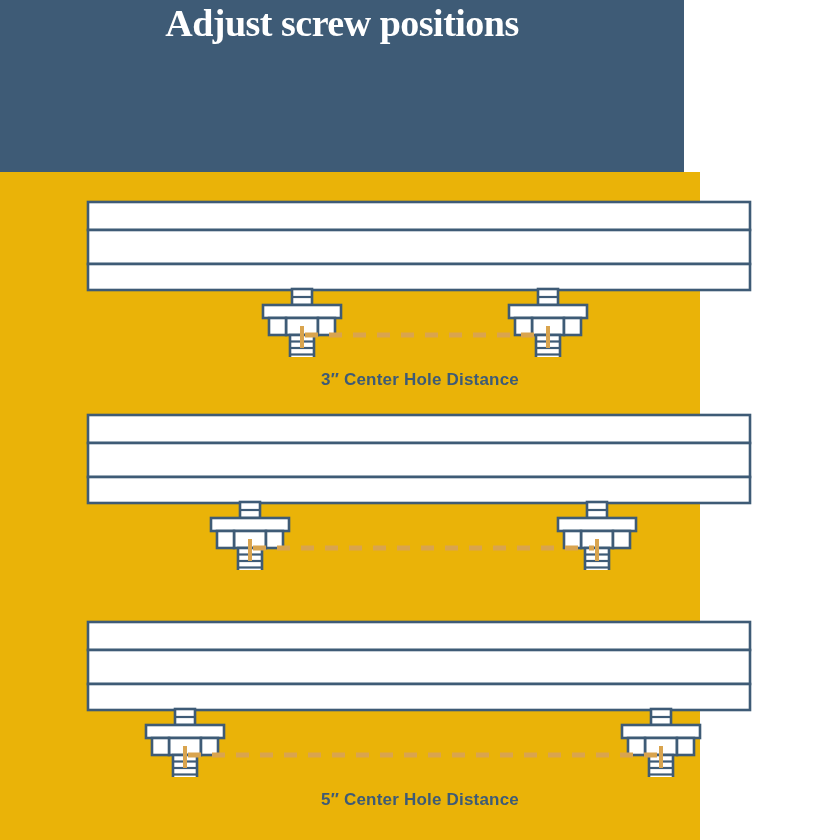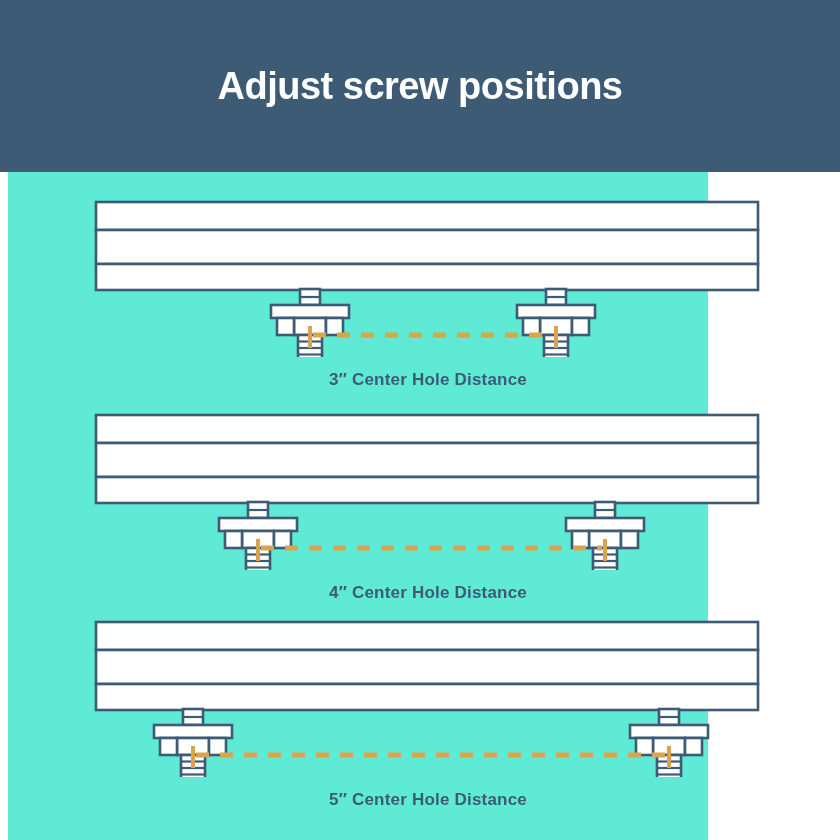--- a/index.html
+++ b/index.html
@@ -13,47 +13,48 @@
     font-family: "Liberation Sans", sans-serif;
     overflow: hidden;
     position: relative;
   }
 
   
   #header-banner {
     position: absolute;
     left: 0;
     top: 0;
-    width: 840px;
+    width: 684px;
     height: 172px;
     background: #3E5B76;
     box-sizing: border-box;
     display: flex;
     flex-direction: column;
     align-items: center;
-    justify-content: center;
+    justify-content: flex-start;
+    font-family: Liberation Serif, serif;
   }
   #header-banner .hl {
     color: #ffffff;
     font-size: 38px;
     font-weight: bold;
     line-height: 46px;
     letter-spacing: -0.5px;
     text-align: center;
     white-space: nowrap;
   }
 
   
   #diagram-stage {
     position: absolute;
-    left: 8px;
+    left: 0;
     top: 172px;
     width: 700px;
     height: 668px;
-    background: #5eead4;
+    background: #eab308;
   }
   .diagram-group {
     position: absolute;
     left: 0;
     width: 840px;
   }
   .diagram-svg { display: block; }
 
   .dist-label {
     position: absolute;
@@ -145,21 +146,20 @@
           <line x1="585" y1="149.5" x2="609" y2="149.5" stroke="#3E5B76" stroke-width="2.2"></line>
           <line x1="585" y1="156" x2="609" y2="156" stroke="#3E5B76" stroke-width="2.2"></line>
           <line x1="585" y1="162.5" x2="609" y2="162.5" stroke="#3E5B76" stroke-width="2.2"></line>
         </g>
         <g>
           <line x1="250" y1="134" x2="250" y2="156" stroke="#D9A44E" stroke-width="4"></line>
           <line x1="597" y1="134" x2="597" y2="156" stroke="#D9A44E" stroke-width="4"></line>
           <line x1="253" y1="143" x2="594" y2="143" stroke="#D9A44E" stroke-width="5" stroke-dasharray="13 11"></line>
         </g>
       </svg>
-    <div class="dist-label" style="top:178px;">4″ Center Hole Distance</div>
   </div>
 
   <div class="diagram-group" id="group-2" style="top:440px;">
     <svg class="diagram-svg" width="840" height="165" viewBox="0 0 840 165">
         <g>
           <rect x="88" y="10" width="662" height="28" fill="#ffffff" stroke="#3E5B76" stroke-width="2.6"></rect>
           <rect x="88" y="38" width="662" height="34" fill="#ffffff" stroke="#3E5B76" stroke-width="2.6"></rect>
           <rect x="88" y="72" width="662" height="26" fill="#ffffff" stroke="#3E5B76" stroke-width="2.6"></rect>
         </g>
         <g>

